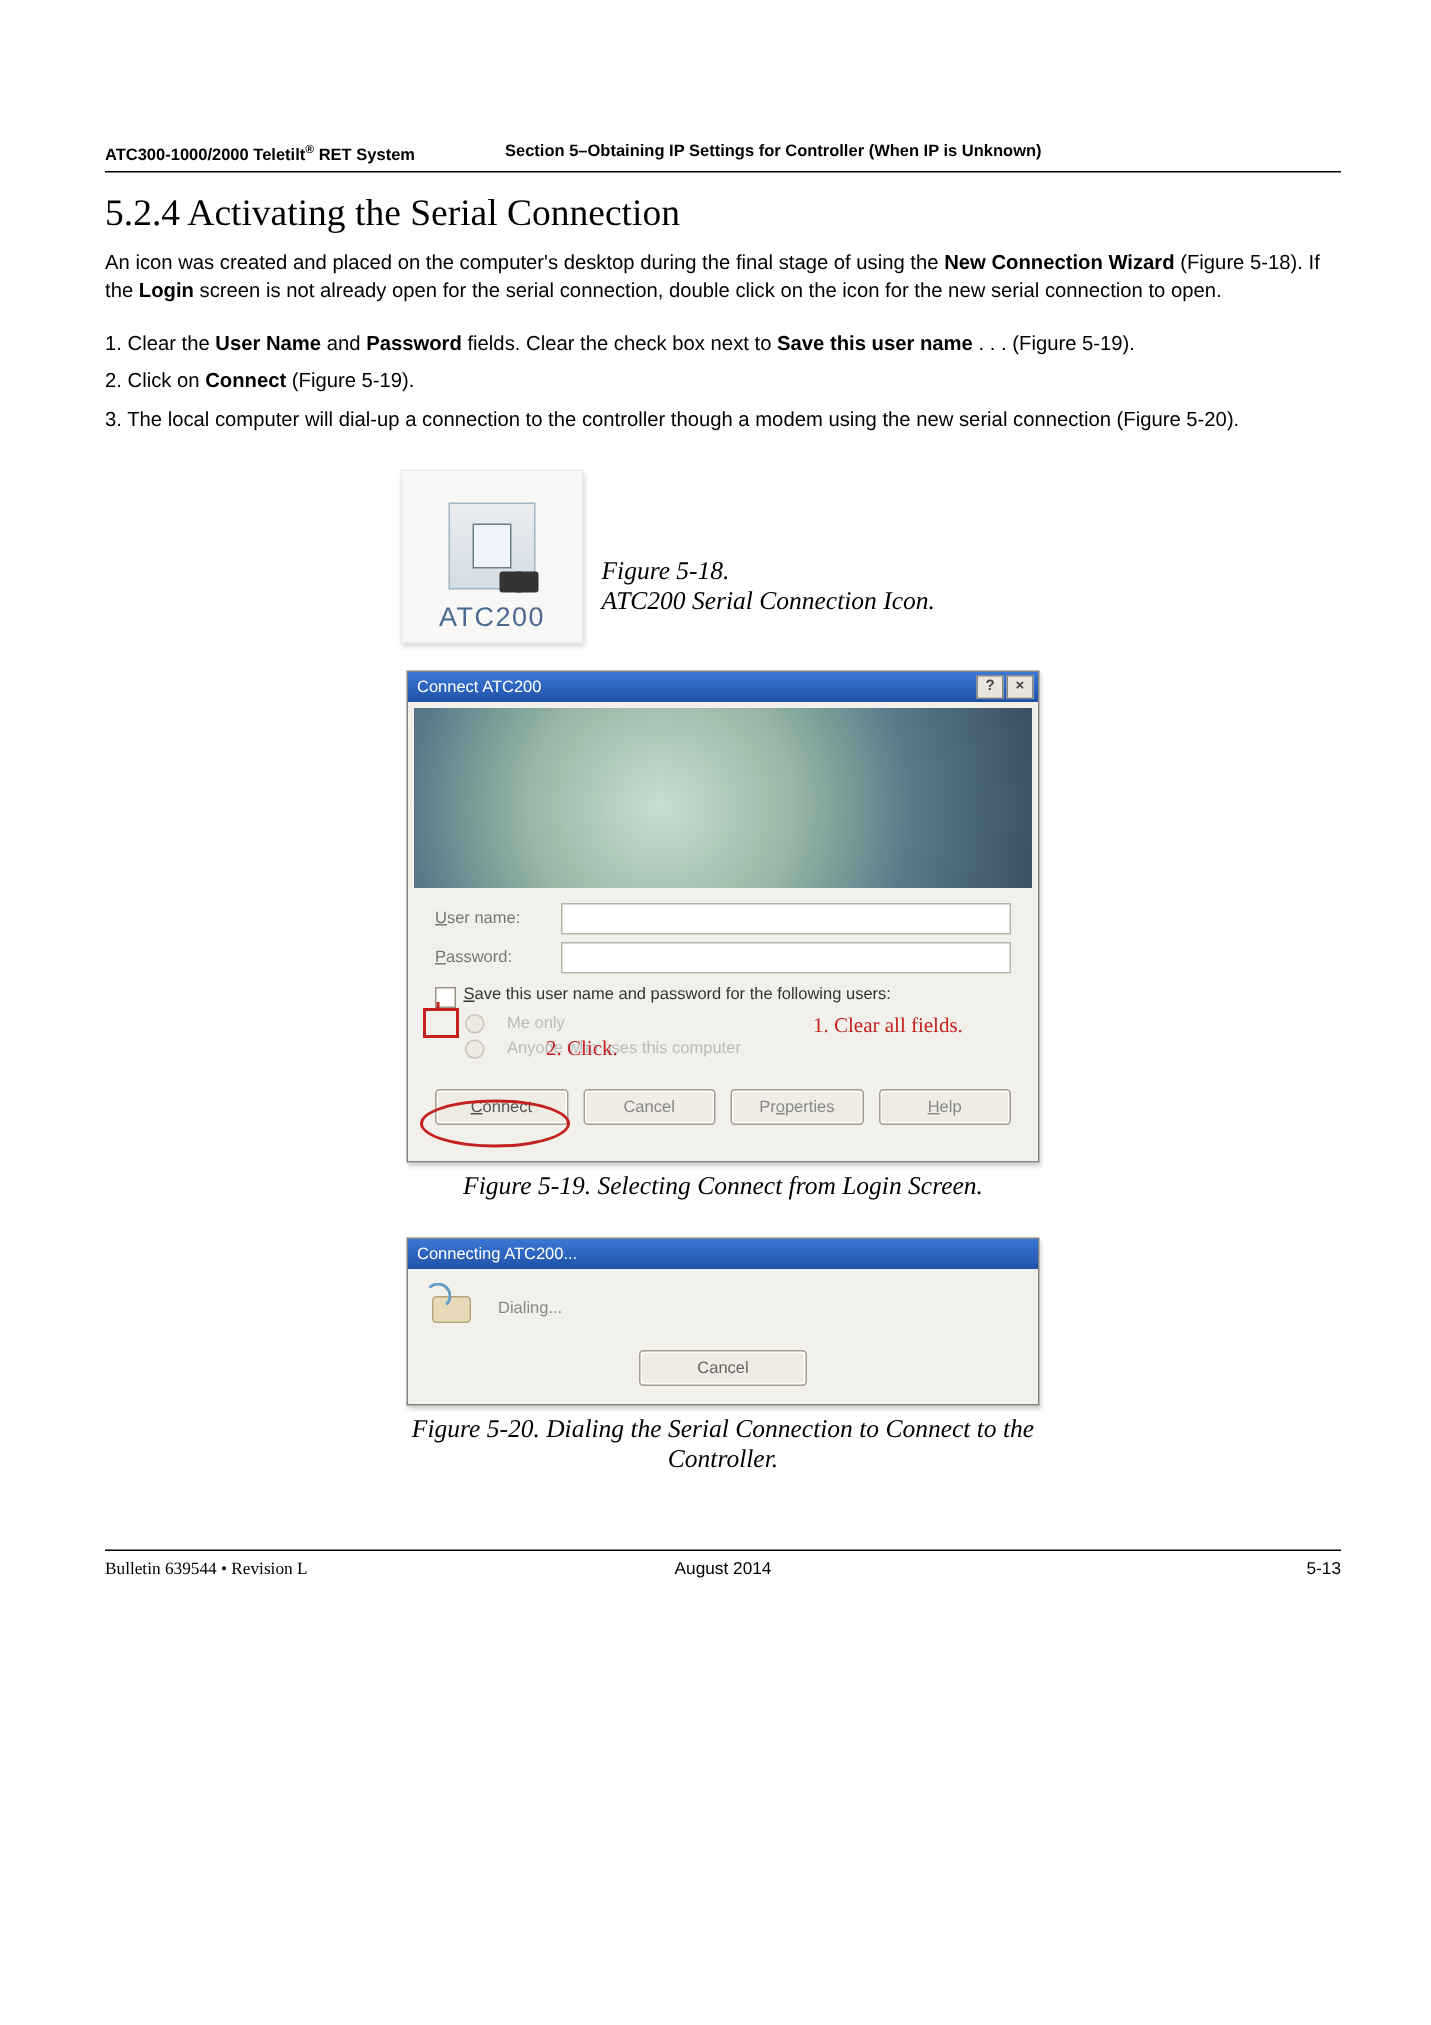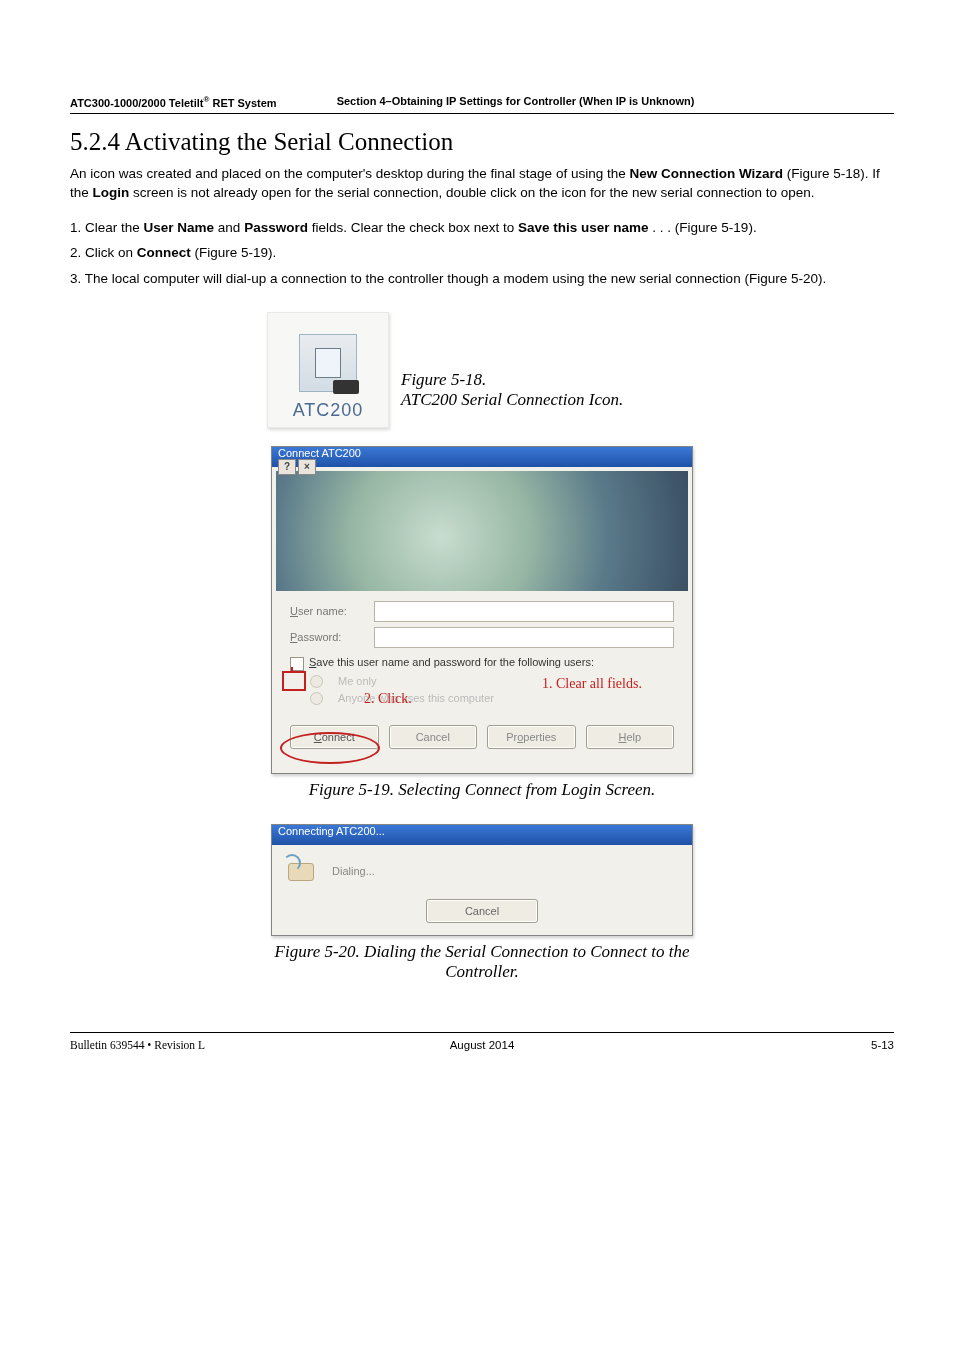--- a/index.html
+++ b/index.html
@@ -91,24 +91,23 @@
     border:1px solid #848484;
     box-shadow: 1px 2px 3px rgba(0,0,0,0.2);
     font-family: Tahoma, Arial, sans-serif;
     font-size:11px;
     color:#333;
   }
   .titlebar {
     background: linear-gradient(#3a78d6, #1f52a8);
     color:#fff;
     height:20px;
-    display:flex; align-items:flex-start; justify-content:space-between;
+    display:flex; align-items:center; justify-content:space-between;
     padding:0 3px 0 6px;
     font-size:11px;
-    flex-direction:column;
   }
   .titlebar .win-btns { display:flex; gap:2px; }
   .titlebar .win-btn {
     width:16px; height:14px; background:#e9e5dc; border:1px solid #888;
     display:flex; align-items:center; justify-content:center;
     font-size:10px; font-weight:bold; color:#444;
   }
 
   .fig19 { width:420px; margin:0 auto 6px auto; position:relative; }
   .fig19 .banner {
@@ -185,21 +184,21 @@
   .footer .fr { flex:1; text-align:right;}
 </style>
 </head>
 <body>
 
 <div class="page">
   <div class="running-header">
     <span class="left">
       <span>ATC300-1000/2000 Teletilt</span><span class="sup">®</span><span> RET System</span>
     </span>
-    <span class="right">Section 4–Obtaining IP Settings for Controller (When IP is Unknown)</span>
+    <span class="right">Section 5–Obtaining IP Settings for Controller (When IP is Unknown)</span>
   </div>
 
   <h2 class="section-title">5.2.4 Activating the Serial Connection</h2>
 
   <p class="body-text">
     <span>An icon was created and placed on the computer's desktop during the final stage of using the </span><b>New Connection Wizard</b><span> (Figure 5-18). If the </span><b>Login</b><span> screen is not already open for the serial connection, double click on the icon for the new serial connection to open.</span>
   </p>
 
   <ol class="steps">
     <li>

